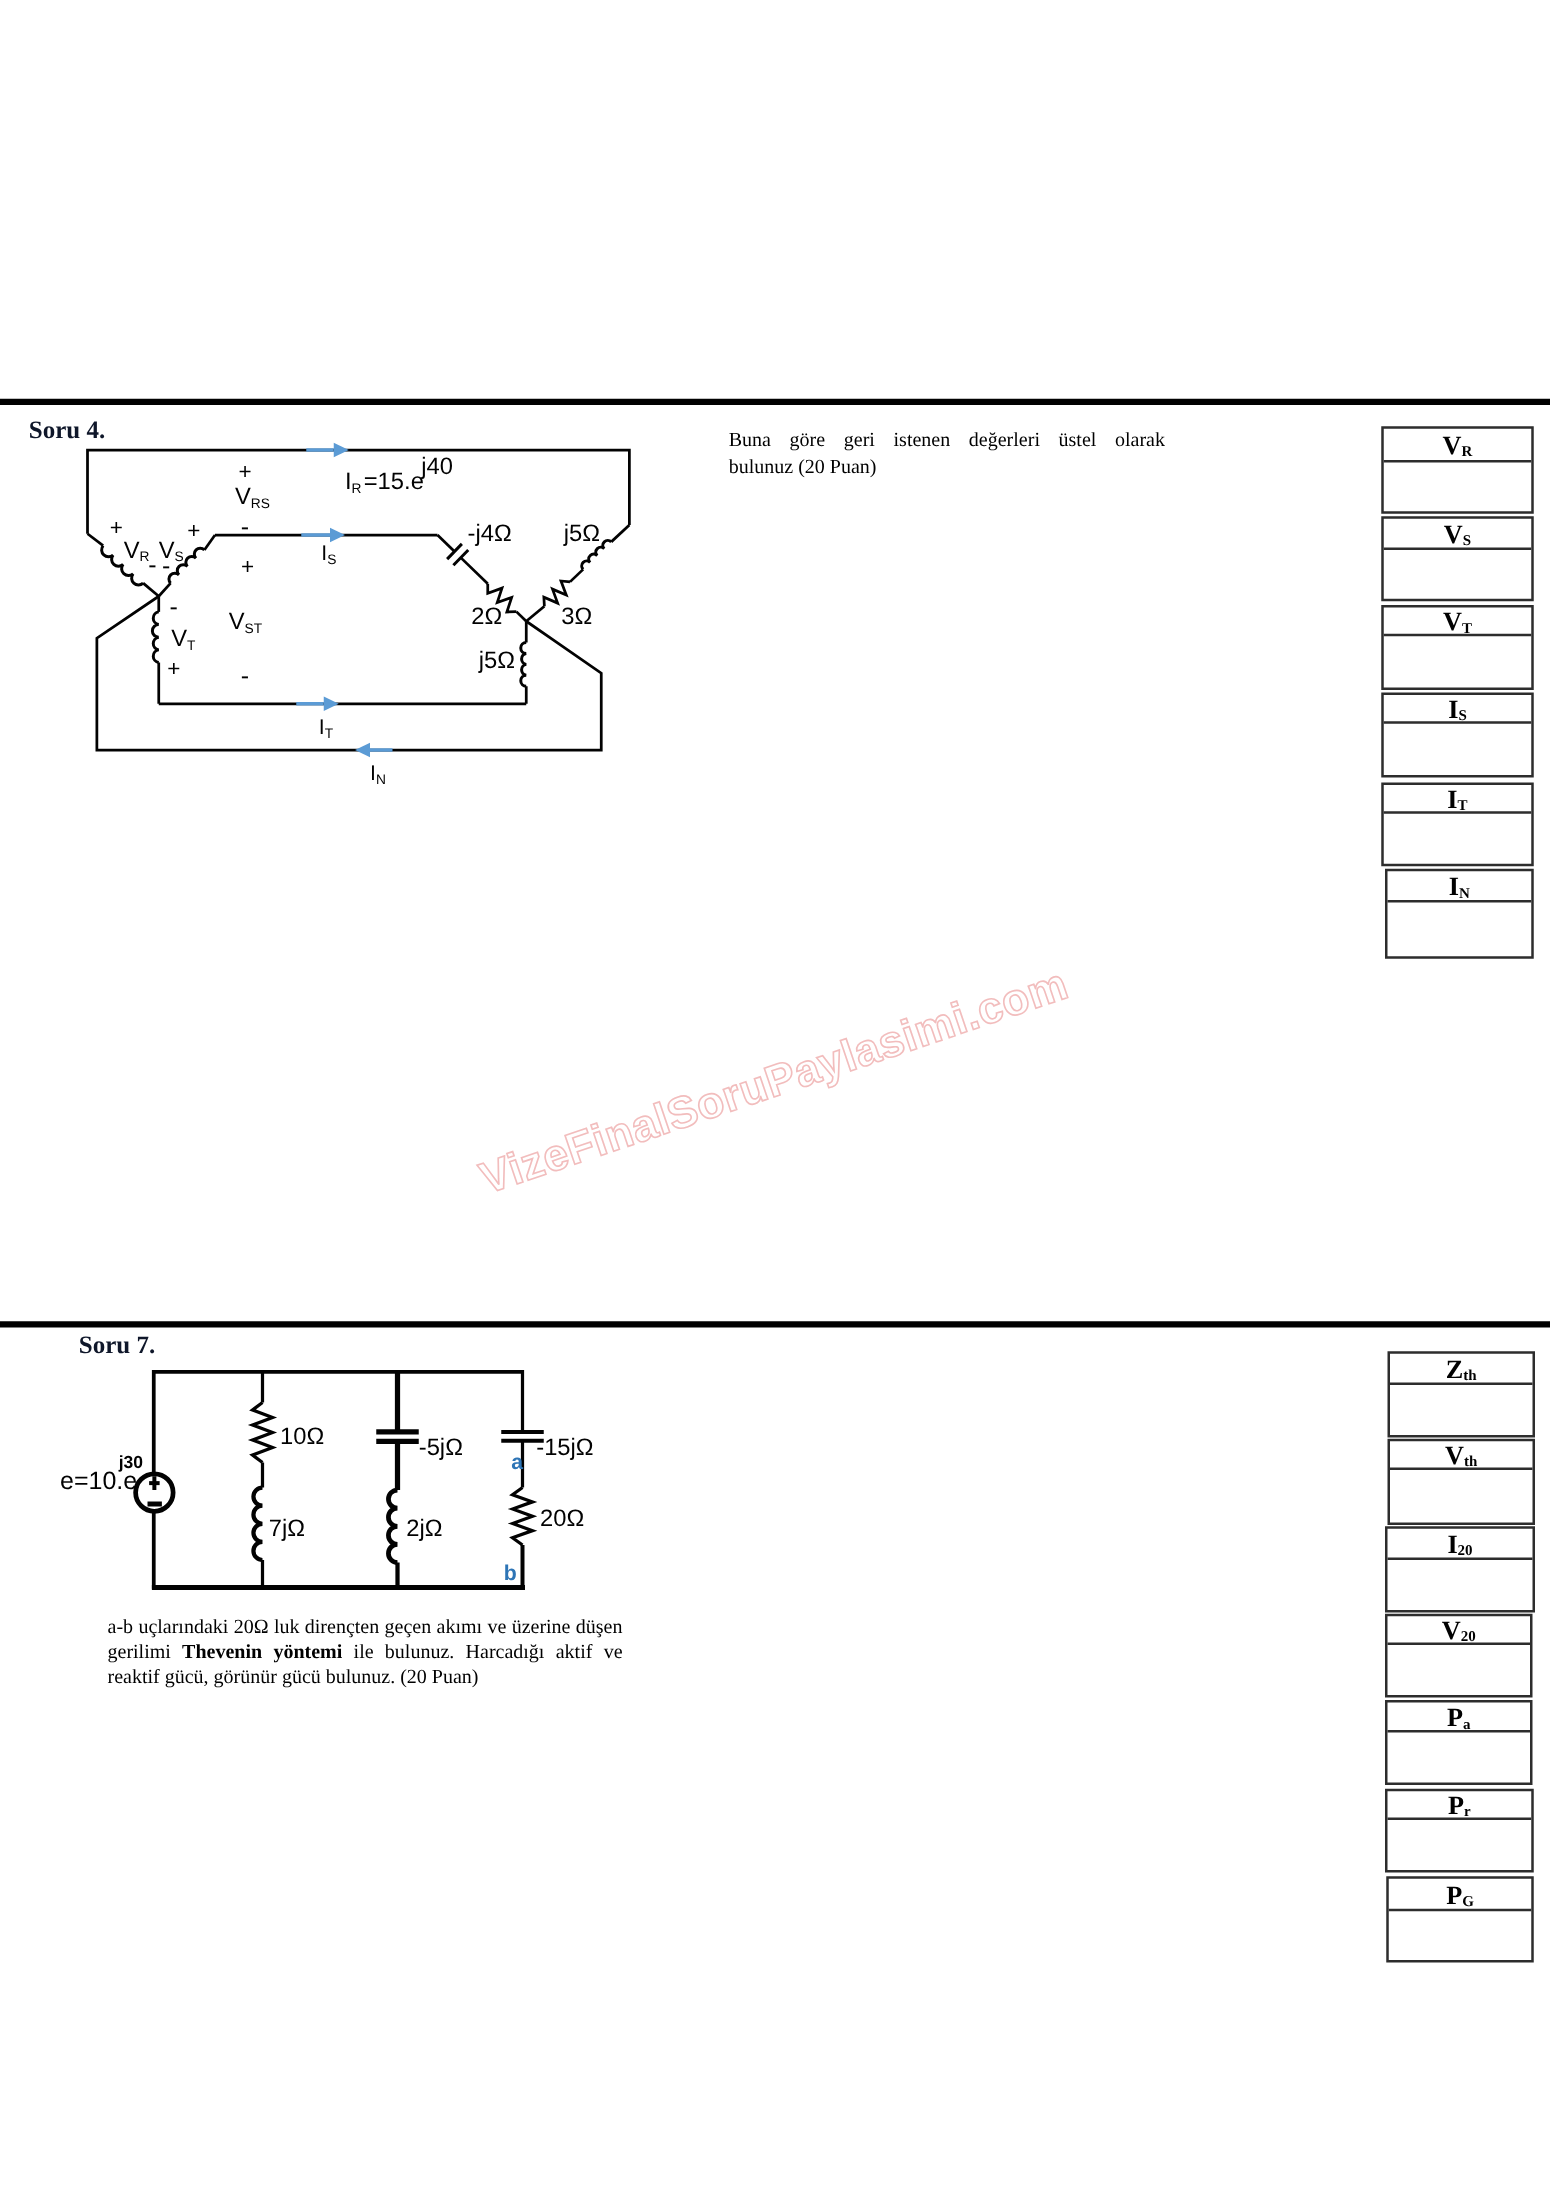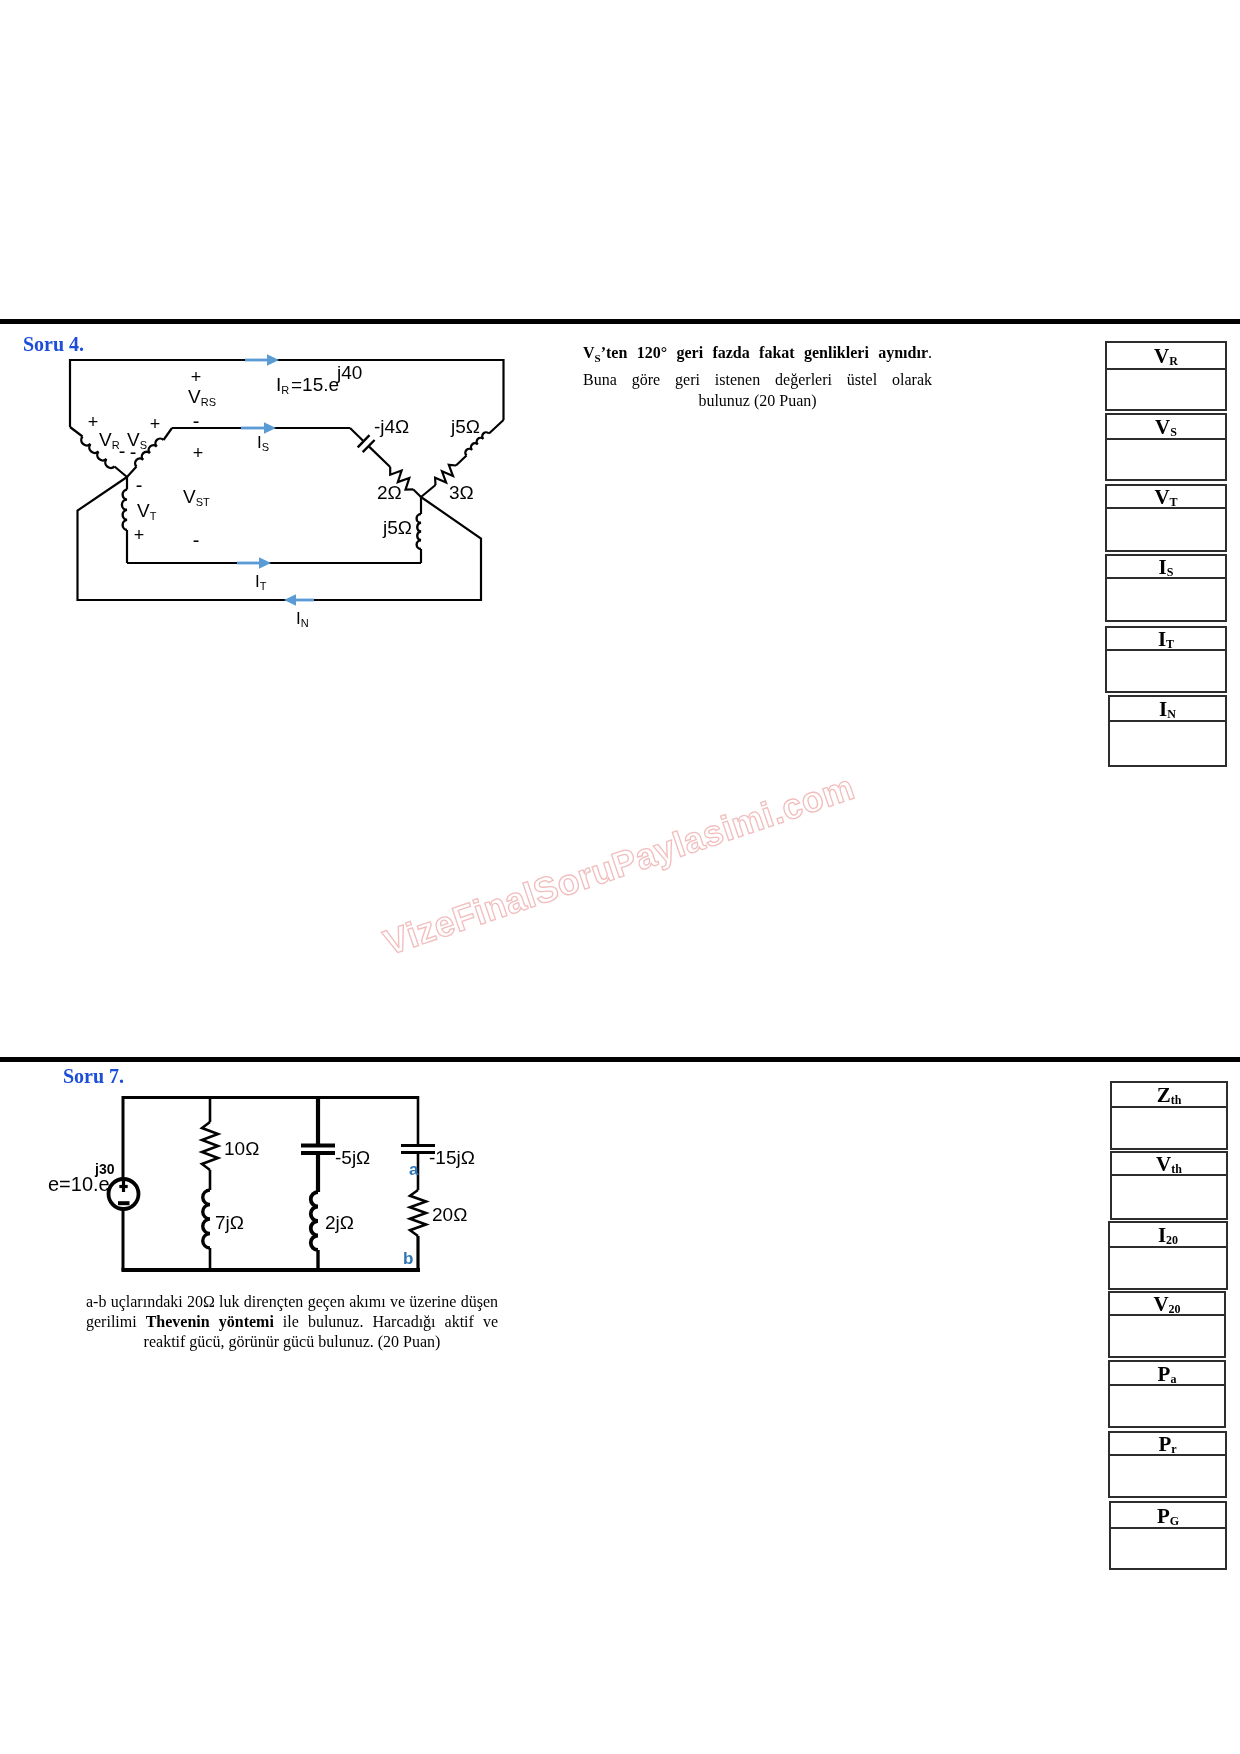--- a/index.html
+++ b/index.html
@@ -1,39 +1,38 @@
 <!DOCTYPE html>
 <html><head>
 <meta charset="utf-8">
 <style>
   html,body{margin:0;padding:0;background:#fff;}
   .page{position:relative;width:1240px;height:1754px;overflow:hidden;transform:translateZ(0);opacity:0.999;
         font-family:"Liberation Serif",serif;}
   .hr{position:absolute;left:0;width:1240px;height:4.5px;background:#000;}
-  .soru{position:absolute;font-weight:bold;font-size:20px;color:#1d4ed8;}
+  .soru{position:absolute;font-weight:bold;font-size:20px;color:#0f172a;}
   .ptext{position:absolute;color:#000;font-size:16px;line-height:20.4px;}
   .jline{text-align:justify;text-align-last:justify;}
-  .ptext .last{text-align:center;}
+  .ptext .last{text-align:left;}
   svg{position:absolute;left:0;top:0;opacity:0.999;transform:translateZ(0);}
   .abox{position:absolute;border:2px solid #2d2d2d;}
   .abox .lbl{border-bottom:2px solid #2d2d2d;text-align:center;font-weight:bold;color:#000;}
   .wm{position:absolute;left:392px;top:923px;transform:rotate(-18.7deg);transform-origin:0 100%;
       font-family:"Liberation Sans",sans-serif;font-weight:bold;font-size:35.5px;
       color:transparent;-webkit-text-stroke:1.3px #f2bdbd;letter-spacing:0.5px;white-space:nowrap;}
 </style>
 </head>
 <body>
 <div class="page">
   <div class="hr" style="top:319px;"></div>
   <div class="hr" style="top:1057px;"></div>
   <div class="soru" style="left:23px;top:333px;">Soru 4.</div>
   <div class="soru" style="left:63px;top:1064.5px;">Soru 7.</div>
 
   <div class="ptext" style="left:583px;top:342px;width:349px;line-height:21px;">
-    <div class="jline" style="font-weight:bold;">V<sub style="font-size:11px;">S</sub>’ten 120° geri fazda fakat genlikleri aynıdır<span style="font-weight:normal">.</span></div>
     <div class="jline">Buna göre geri istenen değerleri üstel olarak</div>
     <div class="last">bulunuz (20 Puan)</div>
   </div>
 
   <div class="ptext" style="left:86px;top:1292px;width:412px;line-height:20.2px;">
     <div class="jline">a-b uçlarındaki 20Ω luk dirençten geçen akımı ve üzerine düşen</div>
     <div class="jline">gerilimi <b>Thevenin yöntemi</b> ile bulunuz. Harcadığı aktif ve</div>
     <div class="last">reaktif gücü, görünür gücü bulunuz. (20 Puan)</div>
   </div>
 

